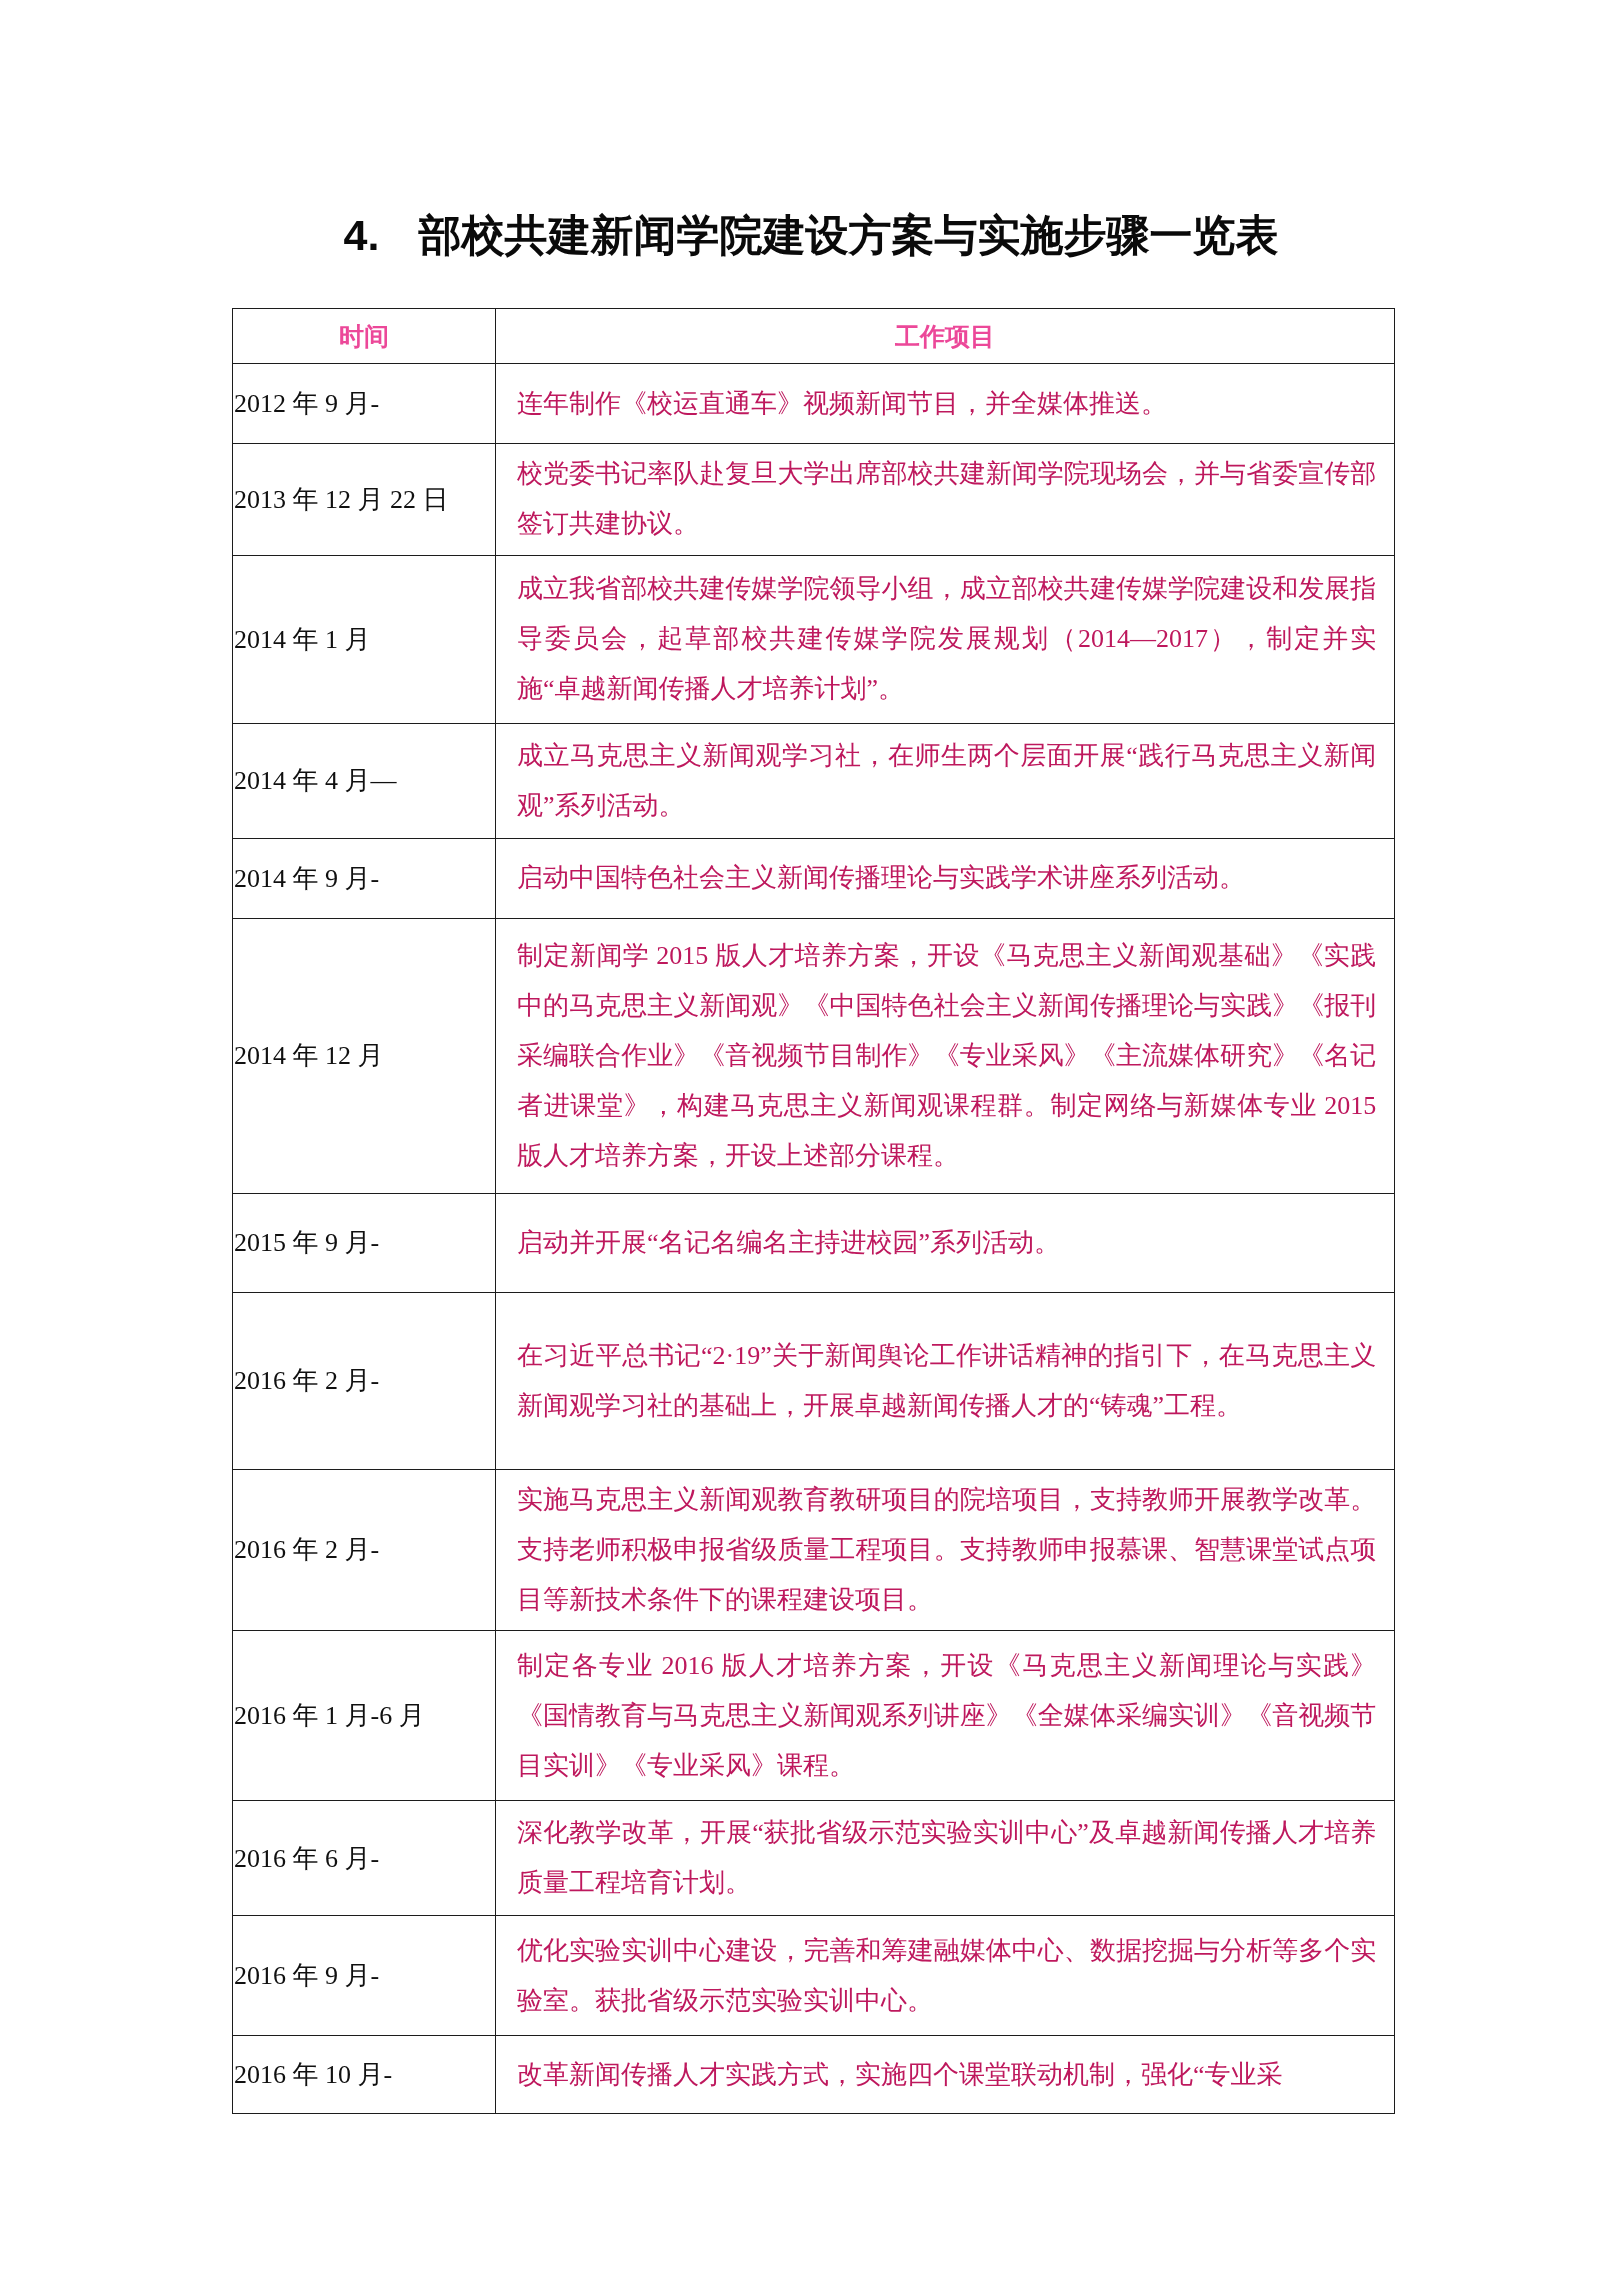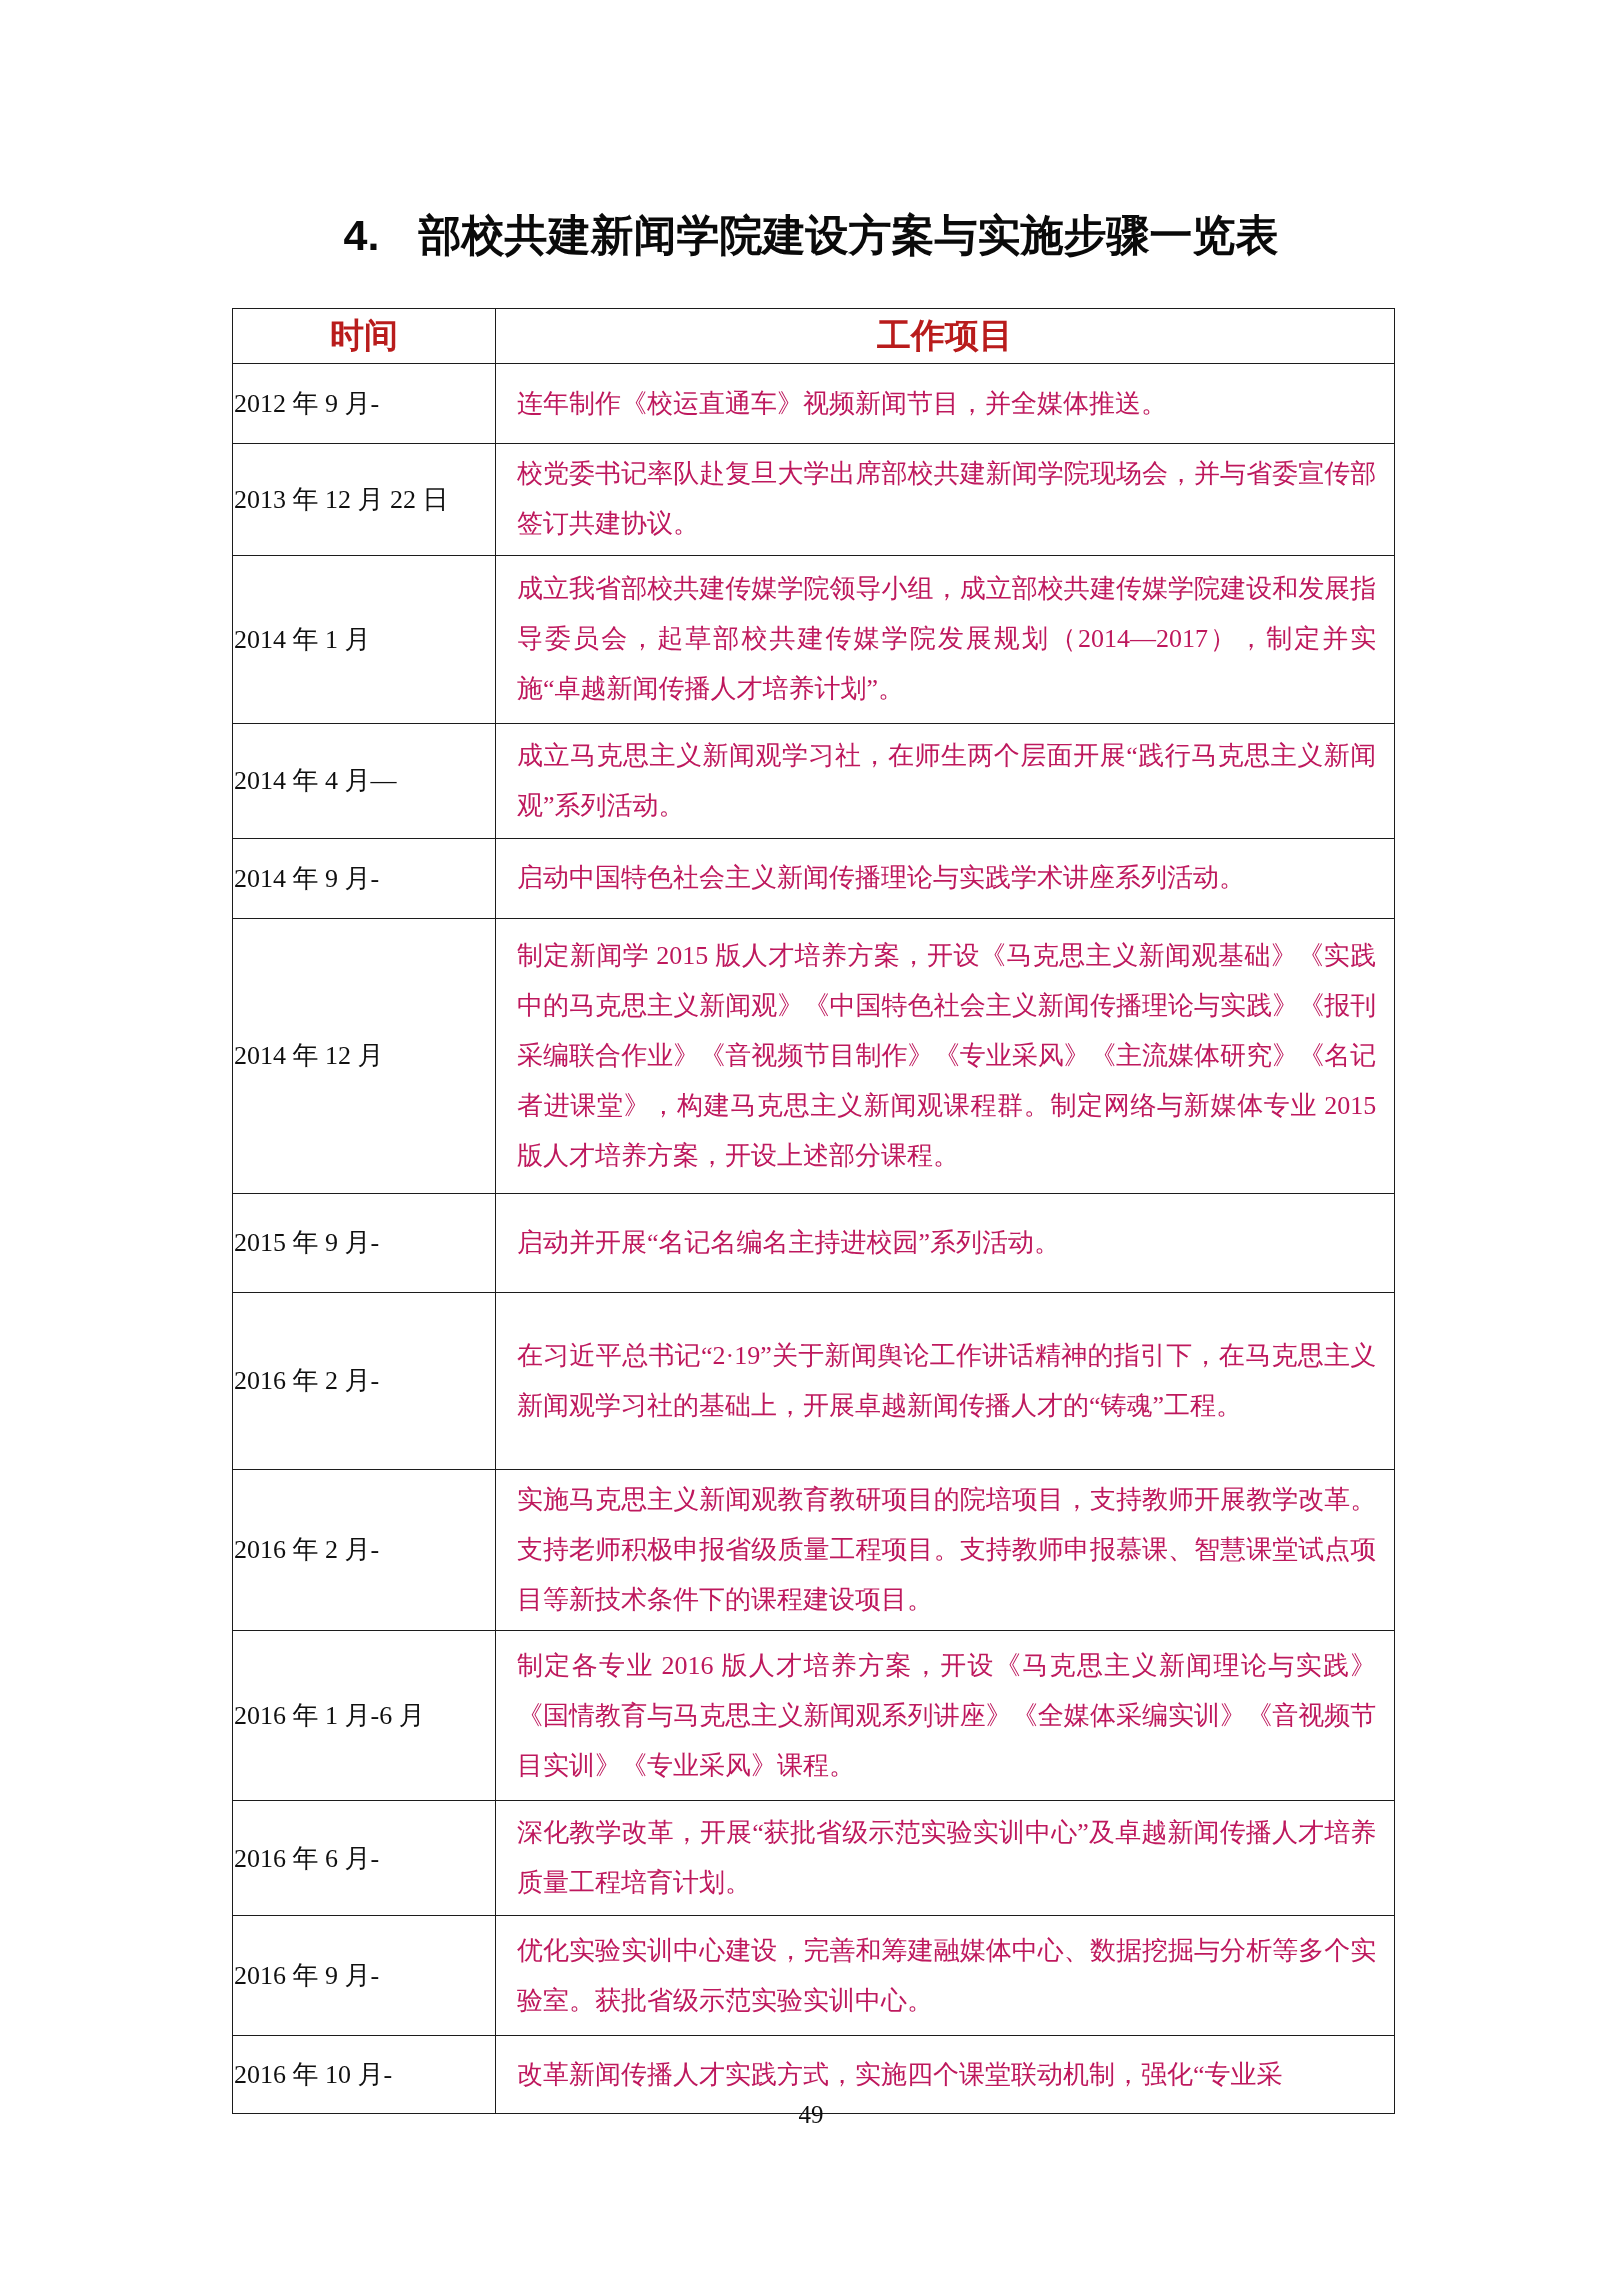--- a/index.html
+++ b/index.html
@@ -31,24 +31,24 @@
     border-collapse:collapse;
     table-layout:fixed;
   }
   table.sched col.c-time{width:263px;}
   table.sched th, table.sched td{
     border:1.8px solid #1c1c1c;
     vertical-align:middle;
     overflow:hidden;
   }
   table.sched th{
-    font-size:34px;
+    font-size:25px;
     font-weight:700;
     text-align:center;
-    color:#b91c1c;
+    color:#ec4899;
   }
   tr.h-head{height:55px;}
   td.time{
     text-align:left;
     font-size:26px;
     line-height:39px;
     white-space:nowrap;
     color:#101010;
   }
   td.work{
@@ -141,16 +141,15 @@
         <td class="time">2016 年 9 月-</td>
         <td class="work">优化实验实训中心建设，完善和筹建融媒体中心、数据挖掘与分析等多个实验室。获批省级示范实验实训中心。</td>
       </tr>
       <tr class="rh-12">
         <td class="time">2016 年 10 月-</td>
         <td class="work">改革新闻传播人才实践方式，实施四个课堂联动机制，强化“专业采</td>
       </tr>
     </tbody>
   </table>
 
-  <div class="pageno">49</div>
 
 </div>
 
 
 </body></html>

